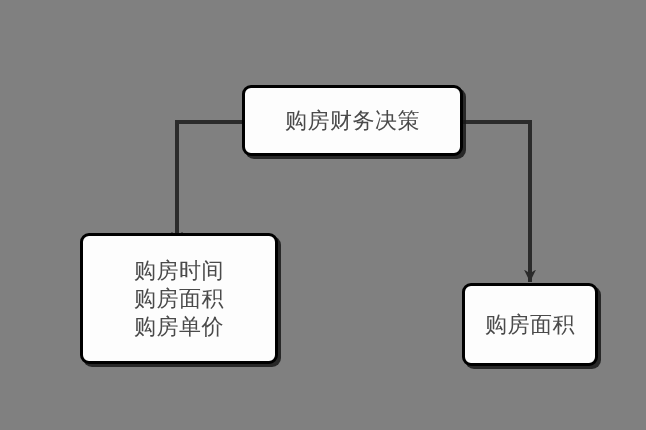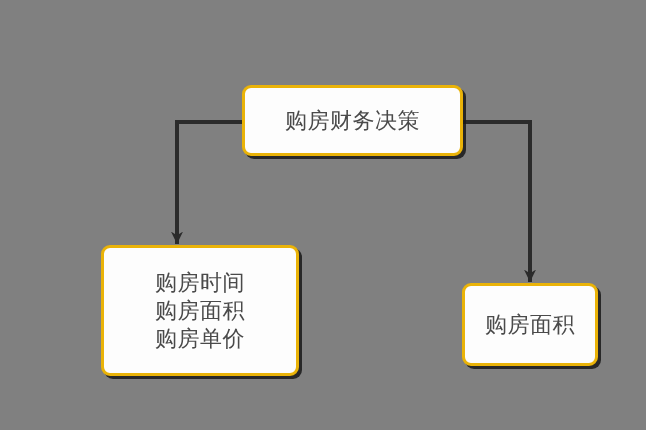--- a/index.html
+++ b/index.html
@@ -23,21 +23,21 @@
     position: absolute;
     left: 0;
     top: 0;
     width: 646px;
     height: 430px;
   }
   .node-box {
     position: absolute;
     box-sizing: border-box;
     background: #fdfdfd;
-    border: 3px solid #eab308;
+    border: 3px solid #000000;
     border-radius: 9px;
     box-shadow: 3px 3px 0 rgba(25, 25, 25, 0.85);
     display: flex;
     align-items: center;
     justify-content: center;
     text-align: center;
   }
   .node-label {
     color: #4a4a4a;
     font-size: 22px;
@@ -47,24 +47,23 @@
     font-weight: 400;
   }
   #node-root {
     left: 242px;
     top: 85px;
     width: 221px;
     height: 71px;
   }
   #node-purchase-params {
     left: 80px;
-    top: 245px;
+    top: 233px;
     width: 198px;
     height: 131px;
-    margin-left: 21px;
   }
   #node-financial-status {
     left: 462px;
     top: 283px;
     width: 136px;
     height: 83px;
   }
 </style>
 </head>
 <body>

